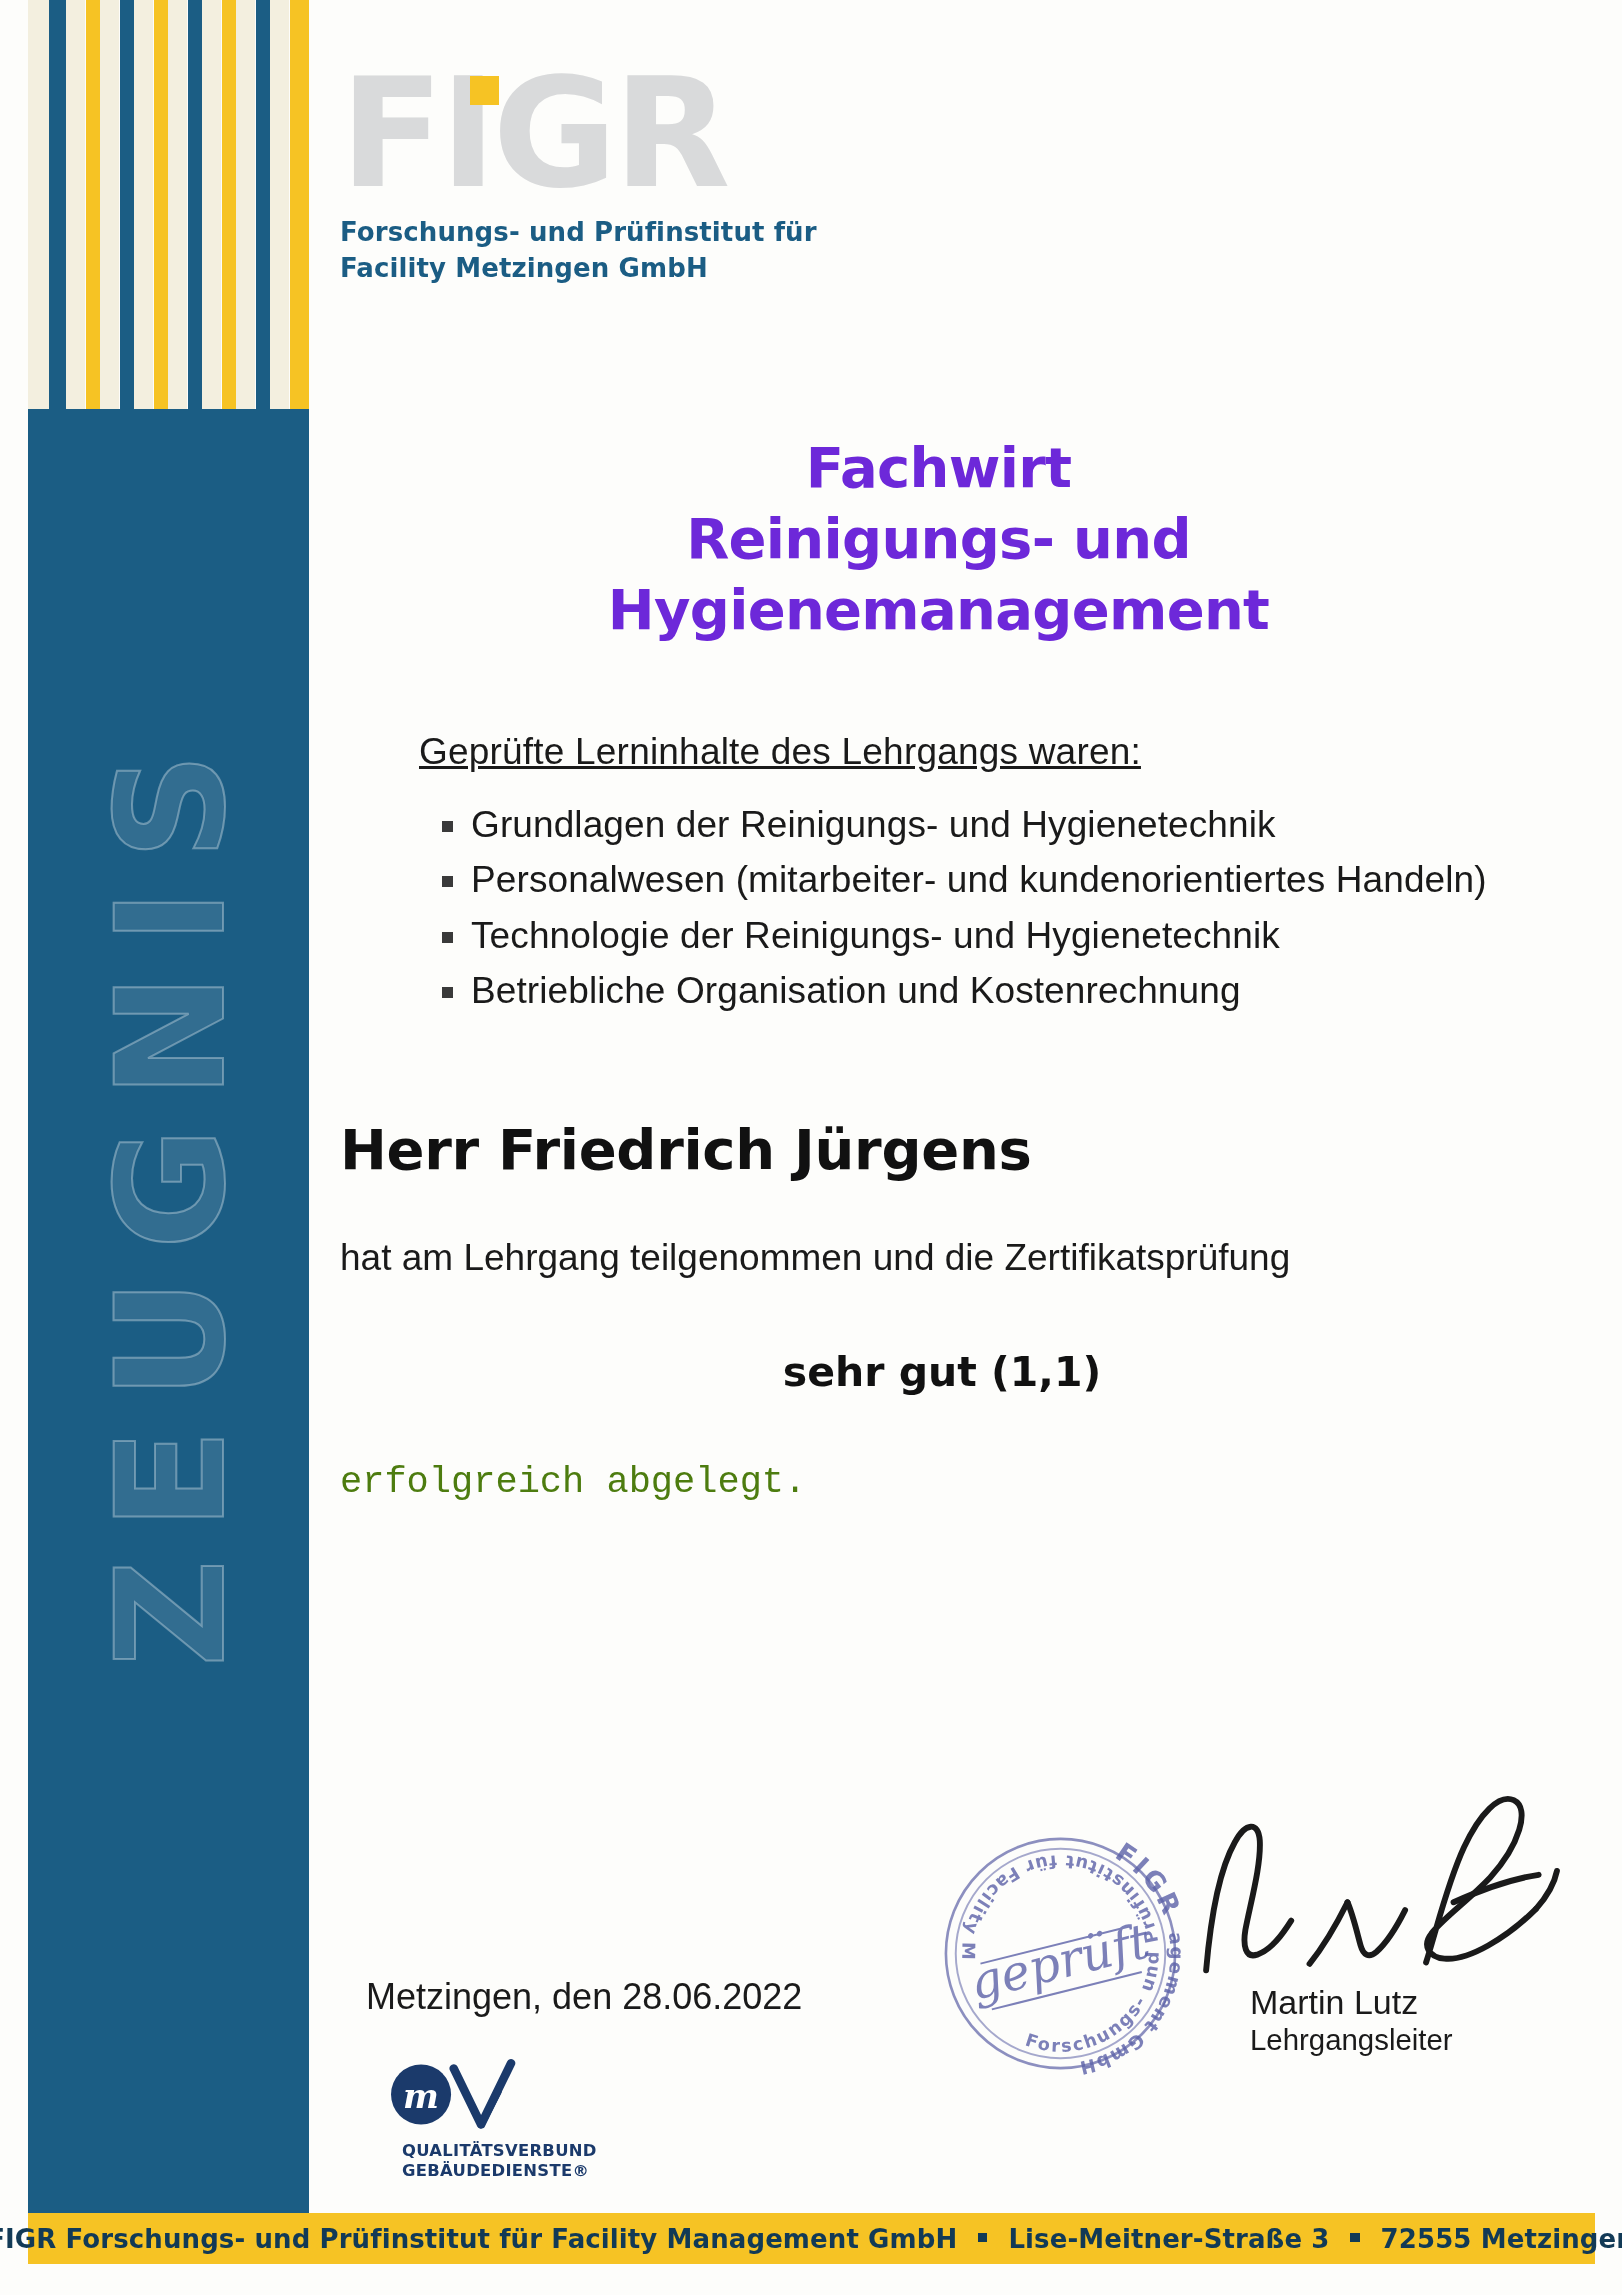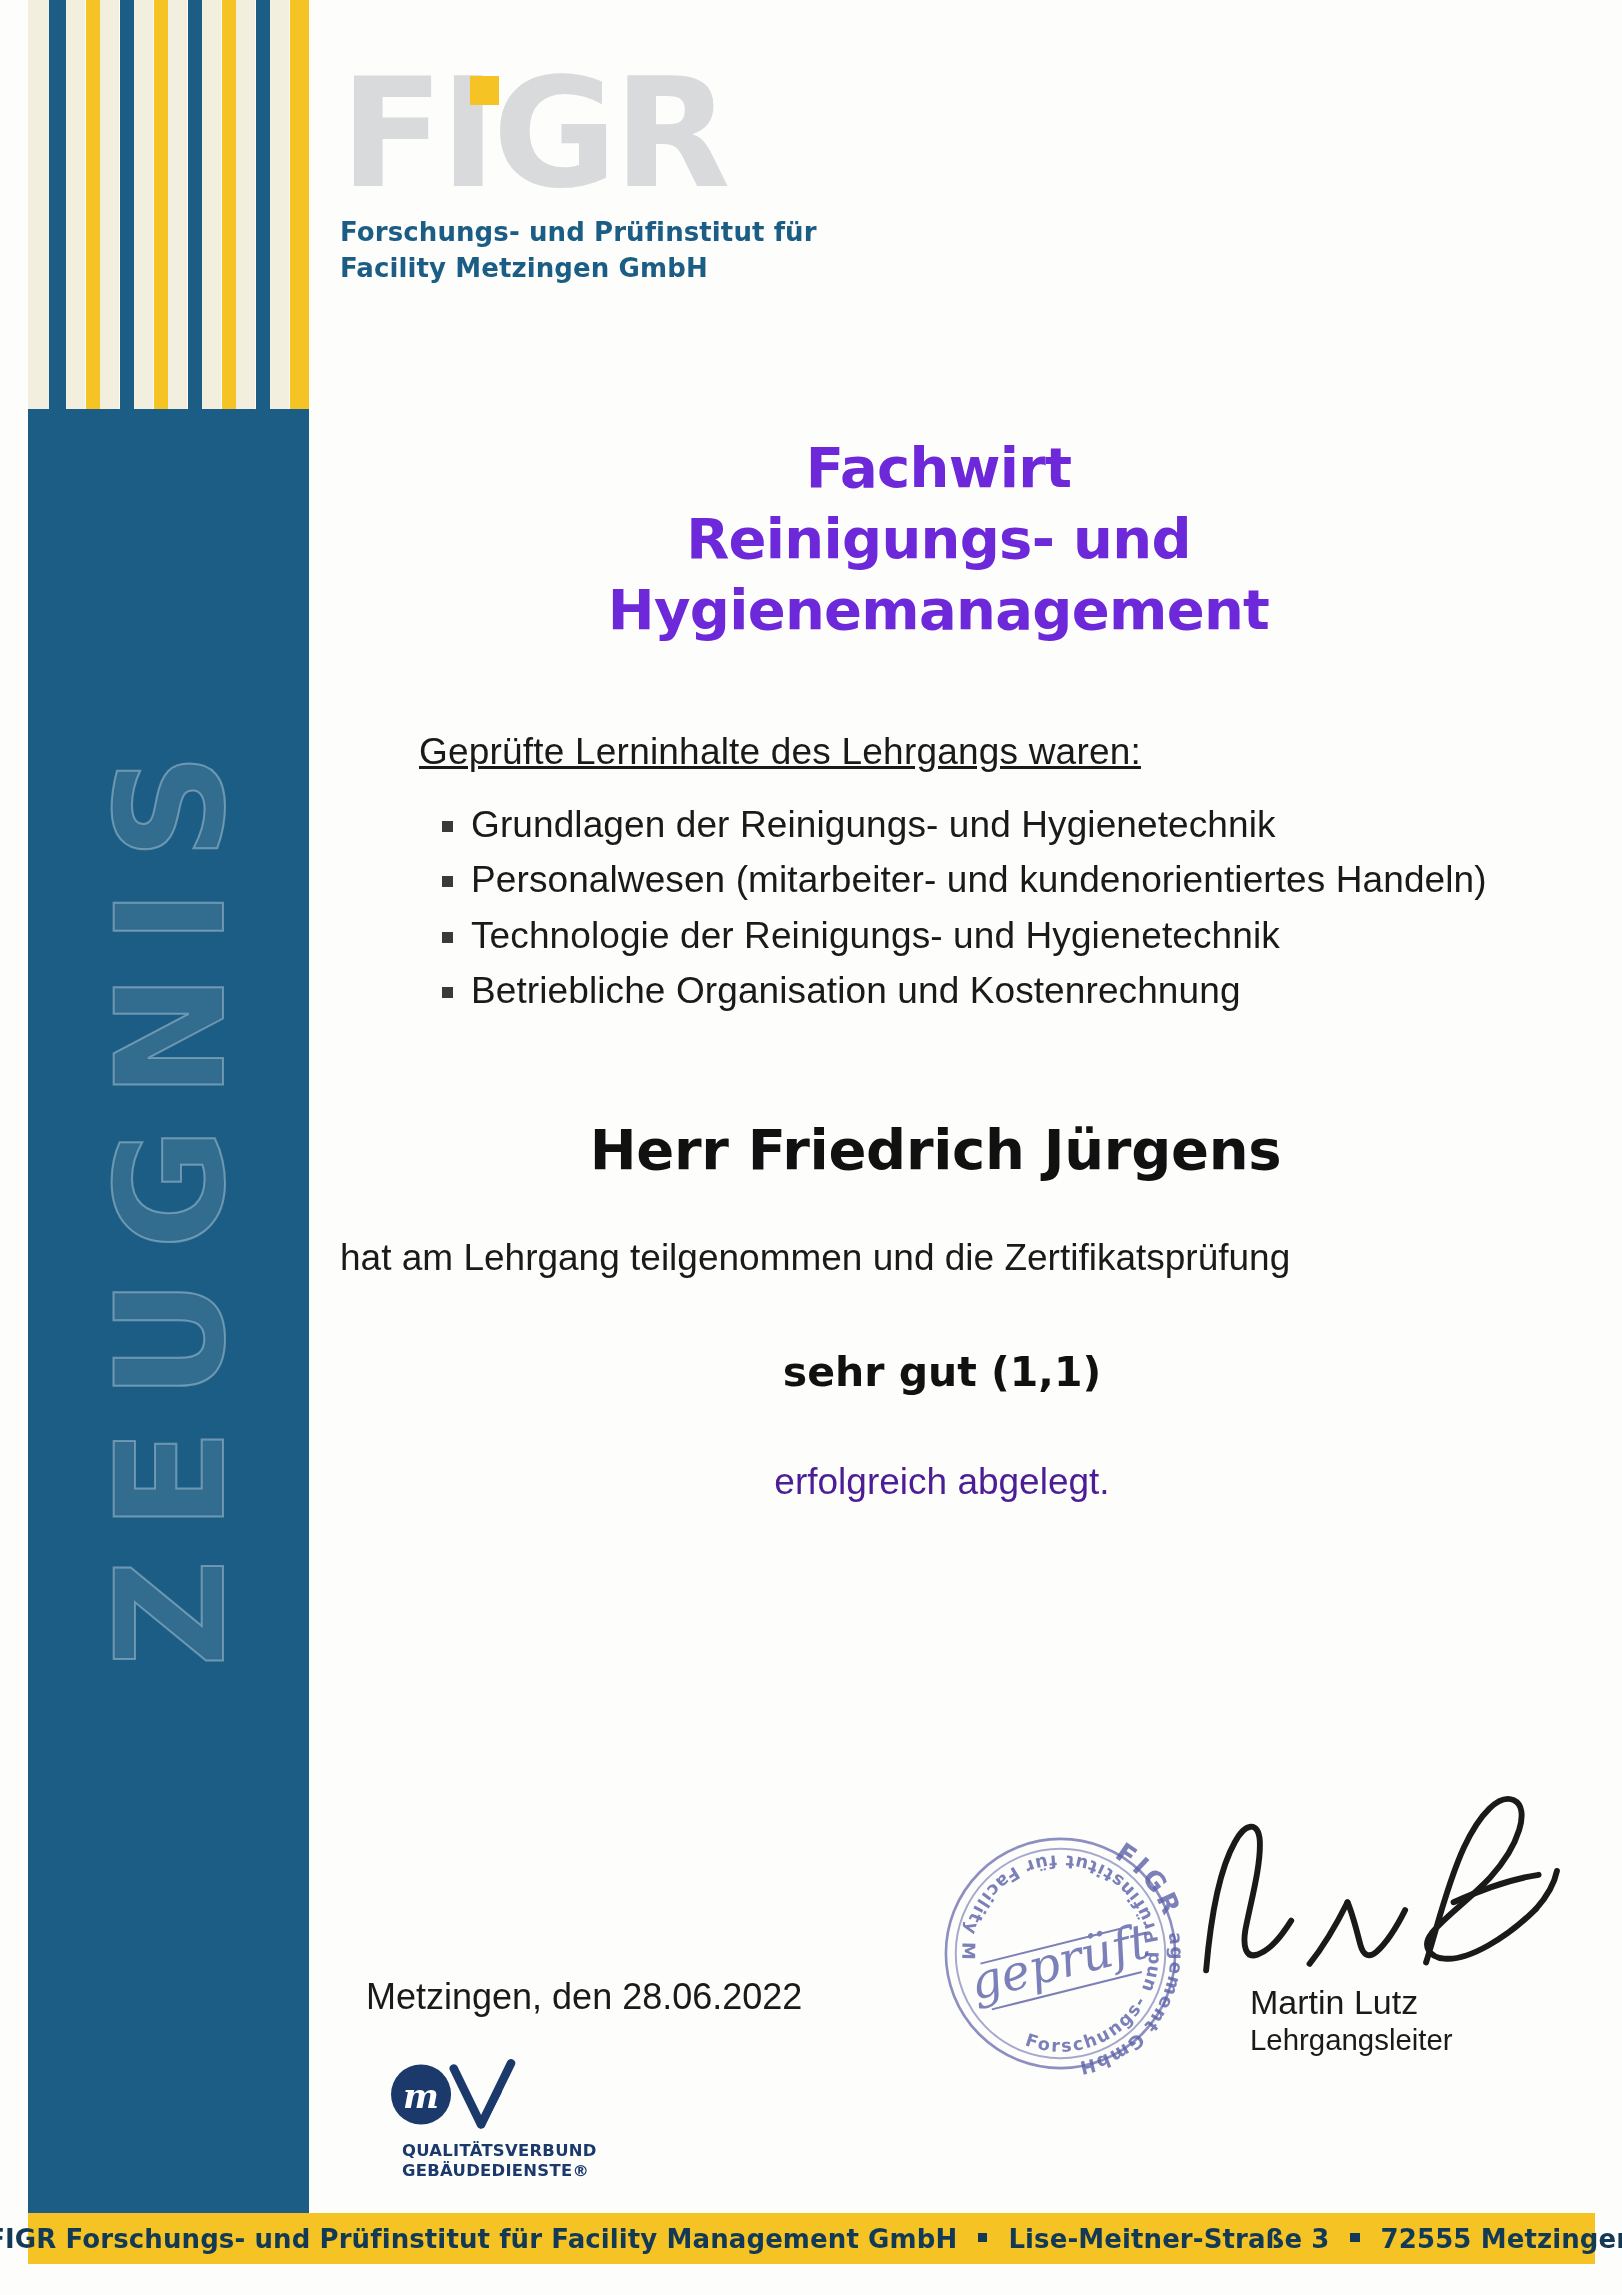--- a/index.html
+++ b/index.html
@@ -147,21 +147,21 @@
     position: absolute;
     left: 3.9px;
     top: 23.6px;
     width: 11px;
     height: 11px;
     background: #3a3a3a;
   }
 
   .recipient {
     margin-top: 98px;
-    text-align: center;
+    text-align: left;
     font-family: "DejaVu Sans", sans-serif;
     font-weight: 700;
     font-size: 56px;
     color: #111111;
     padding-right: 39px;
     letter-spacing: -0.3px;
   }
 
   .statement {
     margin-top: 50px;
@@ -177,24 +177,24 @@
     text-align: center;
     font-family: "DejaVu Sans", sans-serif;
     font-weight: 700;
     font-size: 41px;
     color: #111111;
     padding-right: 26px;
   }
 
   .closing {
     margin-top: 65px;
-    text-align: center;
     font-size: 37px;
-    color: #4c1d95;
+    color: #4d7c0f;
     padding-right: 26px;
+    font-family: Liberation Mono, monospace;
   }
 
   
   .place-date {
     position: absolute;
     left: 366px;
     top: 1976px;
     font-size: 36px;
     color: #1a1a1a;
   }

